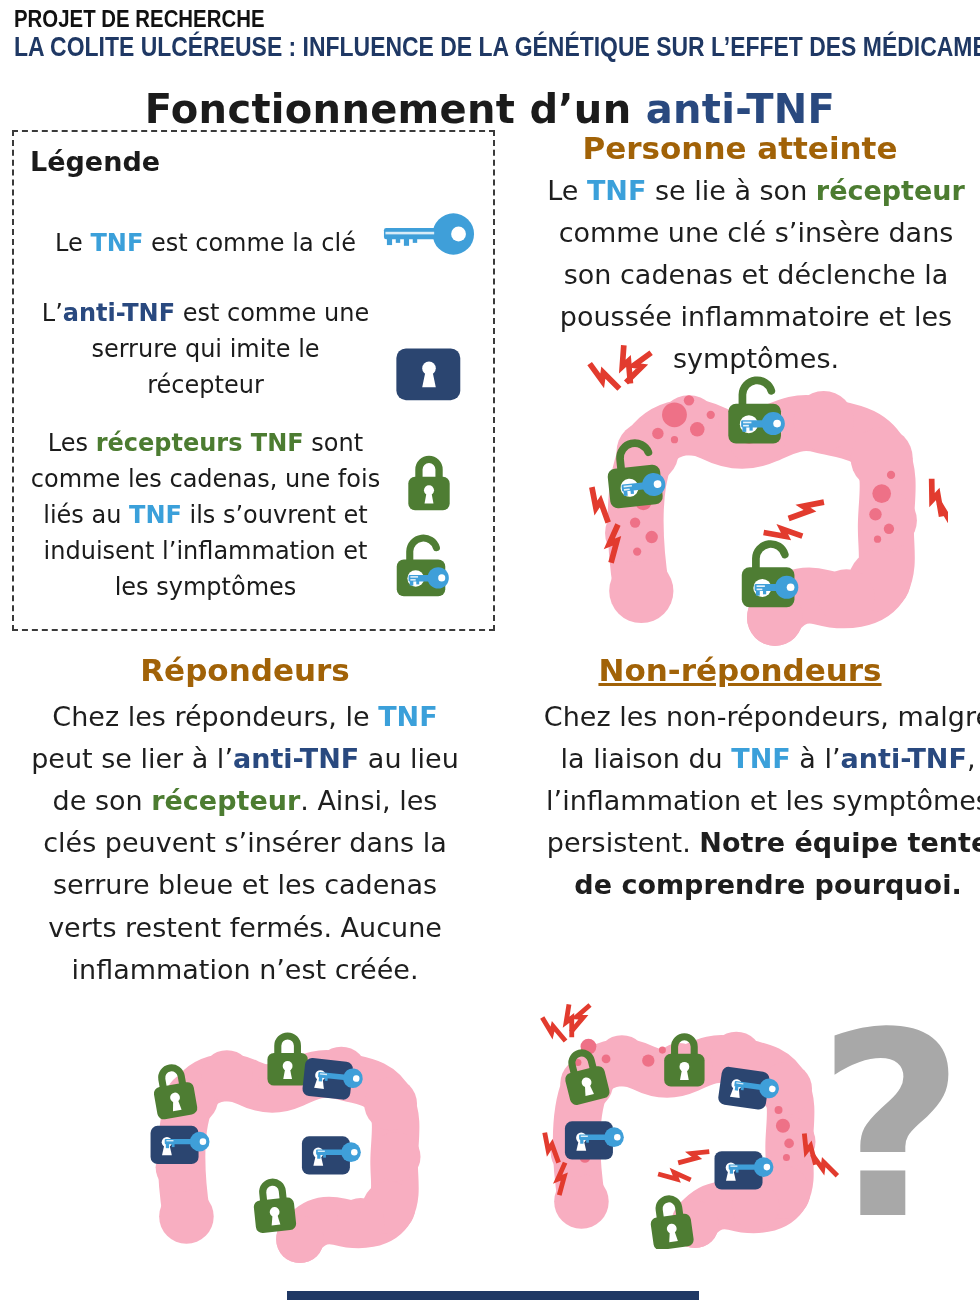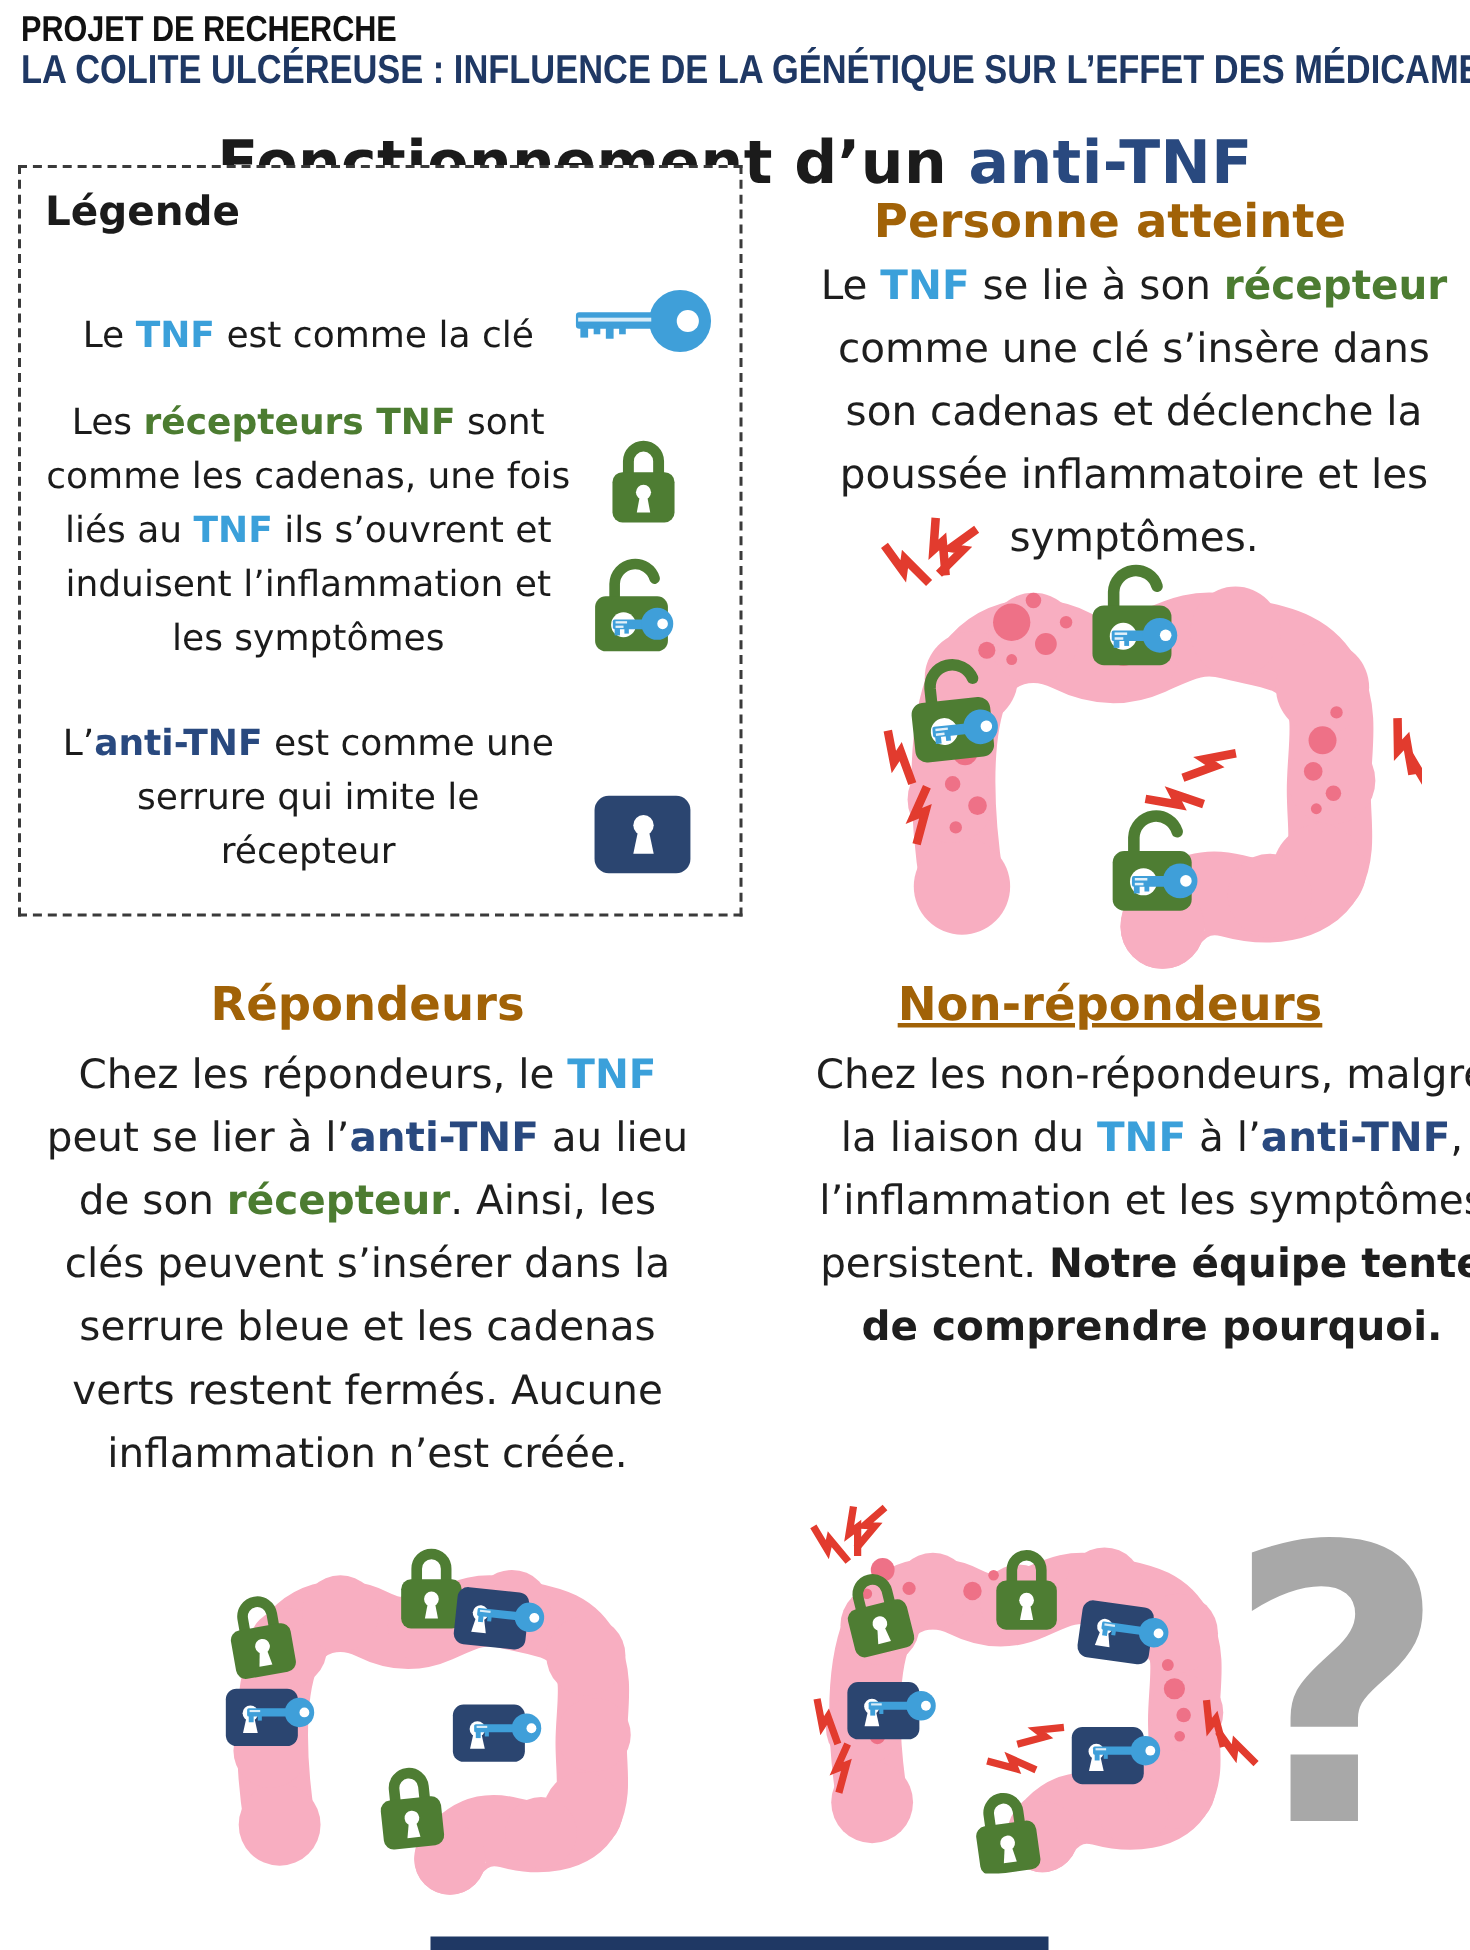--- a/index.html
+++ b/index.html
@@ -5,21 +5,21 @@
   html,body{margin:0;padding:0;background:#ffffff;}
   .page{position:relative;width:980px;height:1300px;background:#fff;overflow:hidden;
         font-family:"DejaVu Sans","Liberation Sans",sans-serif;color:var(--text-black,#1b1b1b);padding-left:48px;}
   .condensed{font-family:"Liberation Sans",sans-serif;font-weight:700;display:inline-block;
              transform:scaleX(.85);transform-origin:left center;white-space:nowrap;}
   .kicker{position:absolute;left:14px;top:5px;font-size:24px;color:#111;}
   .subtitle{position:absolute;left:14px;top:31px;font-size:27px;color:var(--header-navy,#1f3864);}
   .title{position:absolute;left:0;top:70px;width:980px;text-align:center;
          font-size:40px;font-weight:800;letter-spacing:.3px;margin-top:16px;}
   .title .accent{color:var(--anti-tnf-navy,#29497f);}
-  .legend{position:absolute;left:12px;top:110px;width:483px;height:501px;box-sizing:border-box;
+  .legend{position:absolute;left:12px;top:130px;width:483px;height:501px;box-sizing:border-box;
           border:2px dashed #3a3a3a;padding:14px 16px;background:#fff;}
   .legend-title{font-size:27px;font-weight:700;}
   .lg-row{display:flex;align-items:flex-end;}
   .lg-row.r1{margin-top:30px;}
   .lg-row.r2{margin-top:22px;}
   .lg-row.r3{margin-top:34px;}
   .lg-text{flex:1;text-align:center;font-size:24px;line-height:1.5;}
   .lg-icons{width:96px;flex:none;display:flex;flex-direction:column;align-items:center;gap:8px;}
   .panel-h{position:absolute;text-align:center;font-size:31px;font-weight:800;color:#a16207;}
   .para{position:absolute;text-align:center;font-size:27px;line-height:1.56;color:#1e1e1e;}
@@ -117,44 +117,44 @@
           <rect x="20" y="40" width="6" height="7" fill="var(--key-blue)"></rect>
           <rect x="31" y="40" width="7" height="11" fill="var(--key-blue)"></rect>
           <rect x="43" y="40" width="6" height="7" fill="var(--key-blue)"></rect>
           <circle cx="98" cy="35" r="28" fill="var(--key-blue)"></circle>
           <circle cx="105" cy="35" r="10" fill="#ffffff"></circle>
           <rect x="6" y="32" width="66" height="3.5" fill="#ffffff" opacity=".8"></rect>
         </svg>
       </div>
     </div>
 
+    <div class="lg-row r3">
+      <div class="lg-text"><span class="seg-plain">L’</span><span class="seg-anti">anti-TNF</span><span class="seg-plain"> est comme une serrure qui imite le récepteur</span></div>
+      <div class="lg-icons">
+        <svg width="68" height="56" viewBox="0 0 100 82">
+          <rect x="2" y="2" width="94" height="76" rx="14" fill="var(--lock-navy)"></rect>
+          <circle cx="50" cy="31" r="10" fill="#ffffff"></circle>
+          <path d="M45,35 L40,59 L60,59 L55,35 Z" fill="#ffffff"></path>
+        </svg>
+      </div>
+    </div>
+
     <div class="lg-row r2">
       <div class="lg-text"><span class="seg-plain">Les </span><span class="seg-receptor">récepteurs TNF</span><span class="seg-plain"> sont comme les cadenas, une fois liés au </span><span class="seg-tnf">TNF</span><span class="seg-plain"> ils s’ouvrent et induisent l’inflammation et les symptômes</span></div>
       <div class="lg-icons">
         <span>
           <svg width="56" height="66" viewBox="0 0 100 118">
               <use href="#lock-green-closed"></use>
             </svg>
         </span>
         <span>
           <svg width="74" height="77" viewBox="0 0 125 130">
               <use href="#lock-green-open-key"></use>
             </svg>
         </span>
-      </div>
-    </div>
-
-    <div class="lg-row r3">
-      <div class="lg-text"><span class="seg-plain">L’</span><span class="seg-anti">anti-TNF</span><span class="seg-plain"> est comme une serrure qui imite le récepteur</span></div>
-      <div class="lg-icons">
-        <svg width="68" height="56" viewBox="0 0 100 82">
-          <rect x="2" y="2" width="94" height="76" rx="14" fill="var(--lock-navy)"></rect>
-          <circle cx="50" cy="31" r="10" fill="#ffffff"></circle>
-          <path d="M45,35 L40,59 L60,59 L55,35 Z" fill="#ffffff"></path>
-        </svg>
       </div>
     </div>
   </div>
 
   <div class="panel-h" style="left:500px;top:130px;width:480px;">Personne atteinte</div>
   <div class="para" style="left:536px;top:170px;width:440px;"><span class="seg-plain">Le </span><span class="seg-tnf">TNF</span><span class="seg-plain"> se lie à son </span><span class="seg-receptor">récepteur</span><span class="seg-plain"> comme une clé s’insère dans son cadenas et déclenche la poussée inflammatoire et les symptômes.</span></div>
 
   <svg class="illus" style="left:575px;top:336px;" width="373" height="311" viewBox="0 0 360 300">
     <use href="#colon"></use>
     <g class="spots">

